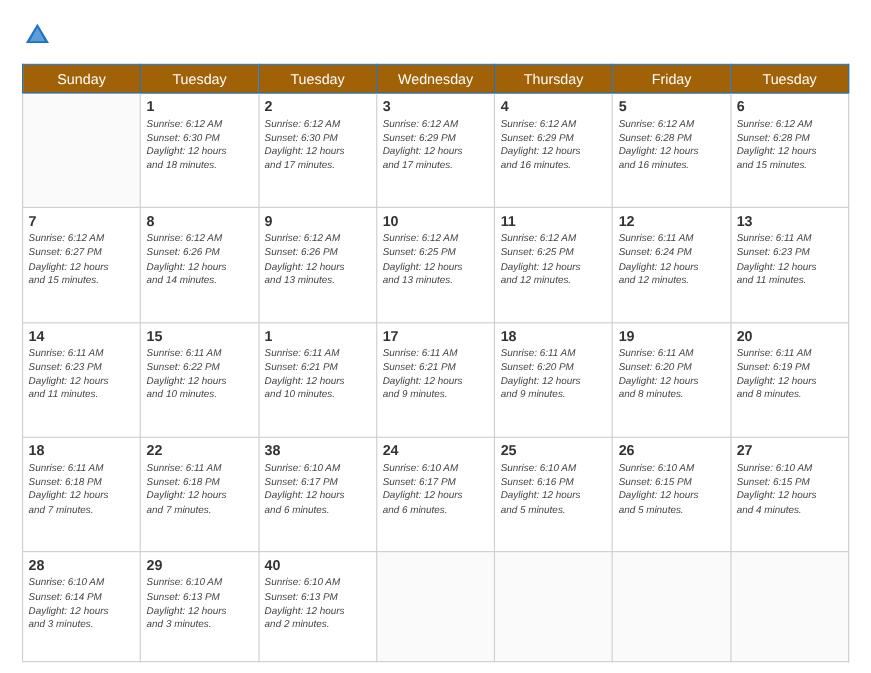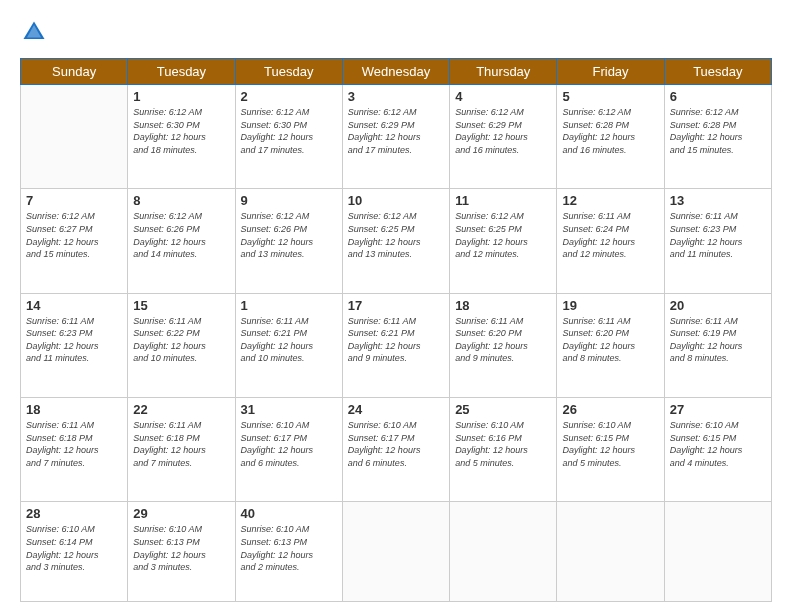--- a/index.html
+++ b/index.html
@@ -227,21 +227,21 @@
         <tr>
           <td>
             <span class="day-num">18</span>
             <div class="day-info">Sunrise: 6:11 AM<br>Sunset: 6:18 PM<br>Daylight: 12 hours<br>and 7 minutes.</div>
           </td>
           <td>
             <span class="day-num">22</span>
             <div class="day-info">Sunrise: 6:11 AM<br>Sunset: 6:18 PM<br>Daylight: 12 hours<br>and 7 minutes.</div>
           </td>
           <td>
-            <span class="day-num">31</span>
+            <span class="day-num">38</span>
             <div class="day-info">Sunrise: 6:10 AM<br>Sunset: 6:17 PM<br>Daylight: 12 hours<br>and 6 minutes.</div>
           </td>
           <td>
             <span class="day-num">24</span>
             <div class="day-info">Sunrise: 6:10 AM<br>Sunset: 6:17 PM<br>Daylight: 12 hours<br>and 6 minutes.</div>
           </td>
           <td>
             <span class="day-num">25</span>
             <div class="day-info">Sunrise: 6:10 AM<br>Sunset: 6:16 PM<br>Daylight: 12 hours<br>and 5 minutes.</div>
           </td>

